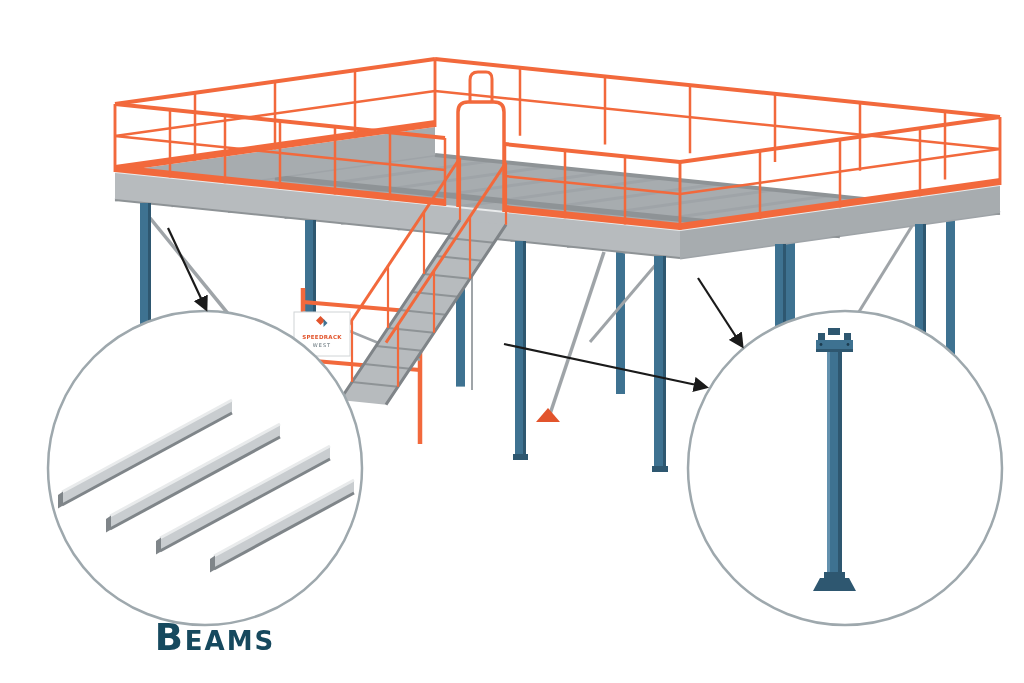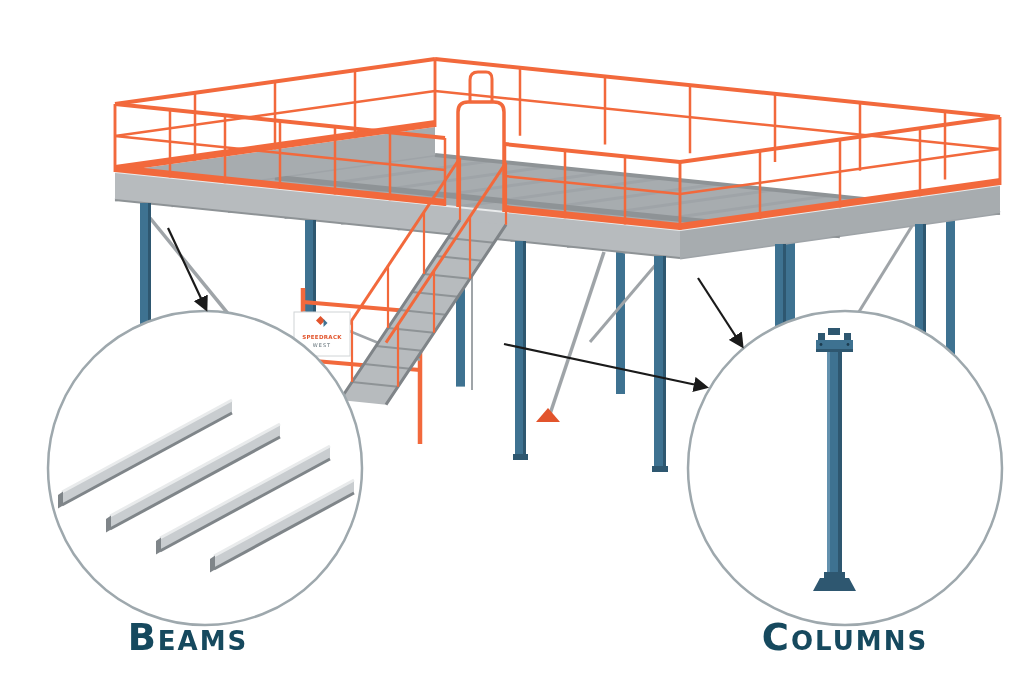--- a/index.html
+++ b/index.html
@@ -219,15 +219,14 @@
       <path class="f-arrow" d="M0,0L10,5L0,10z"></path>
     </marker>
   </defs>
   <g>
     <line class="s-arrow" x1="168" y1="228" x2="206" y2="309" marker-end="url(#ah)"></line>
     <line class="s-arrow" x1="698" y1="278" x2="742" y2="346" marker-end="url(#ah)"></line>
     <line class="s-arrow" x1="504" y1="344" x2="706" y2="387" marker-end="url(#ah)"></line>
   </g>
 </svg>
 
-<div class="callout-label" style="left:28px;top:618px;width:320px;">Beams</div>
-<div class="callout-label" style="left:685px;top:618px;width:320px;">Columns</div>
+<div class="callout-label" style="left:55px;top:618px;width:320px;">Beams</div>
 </div>
 
 </body></html>

